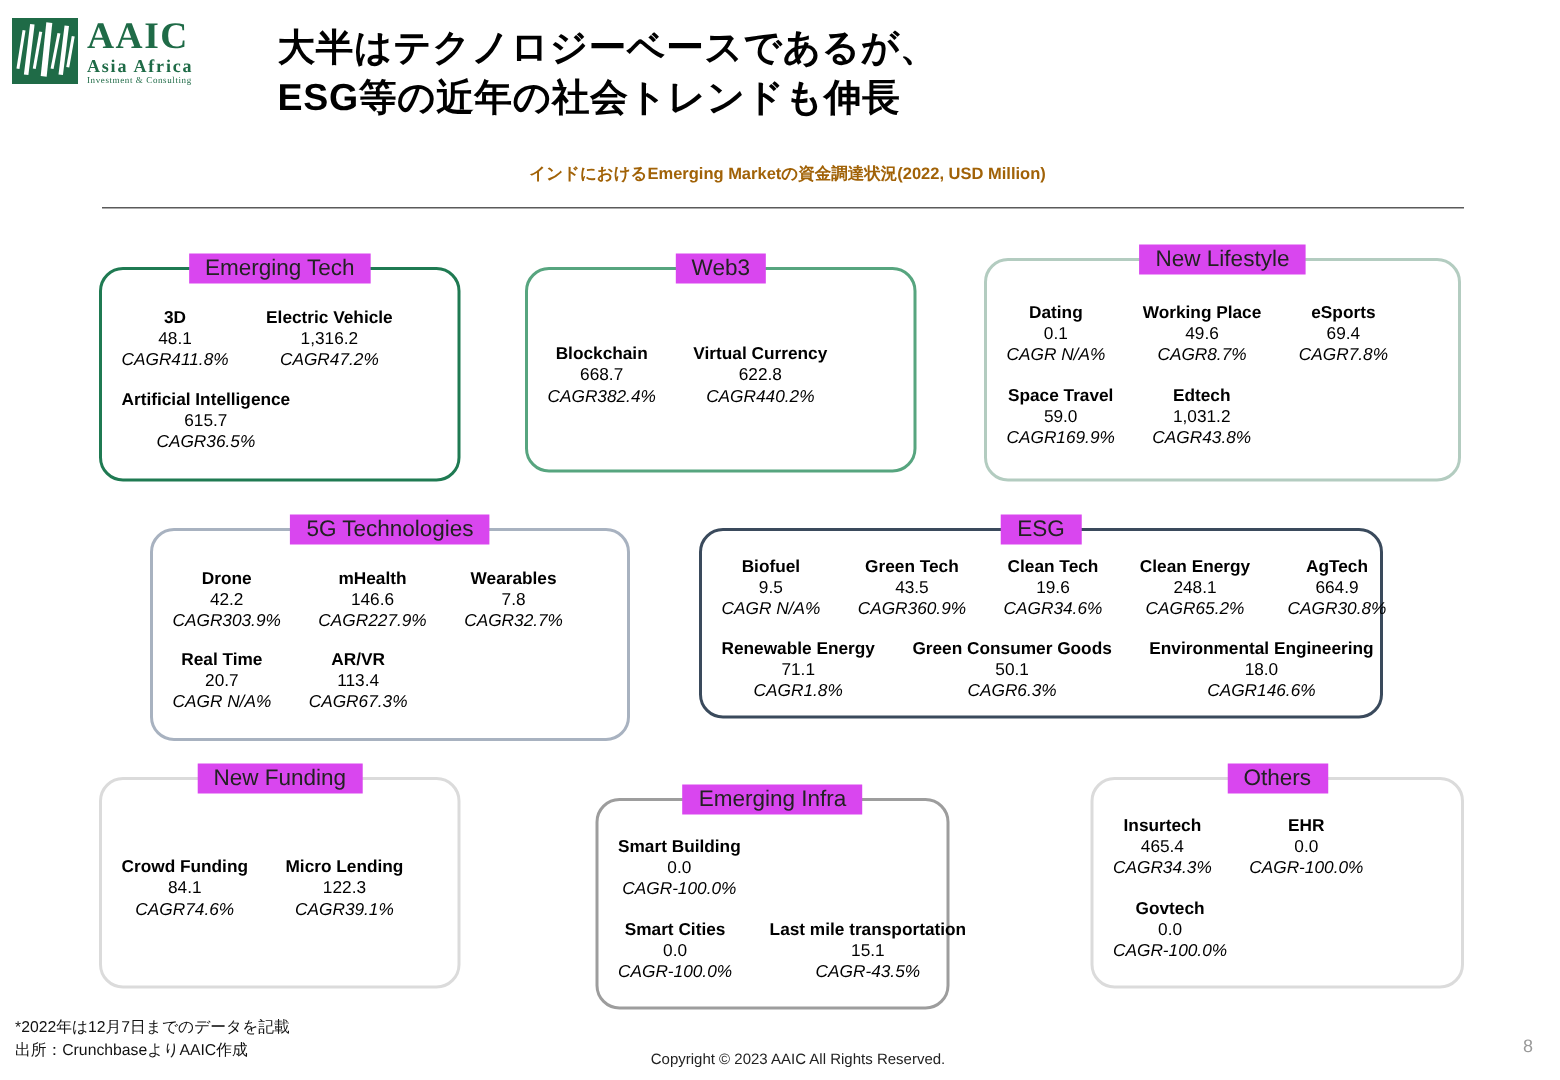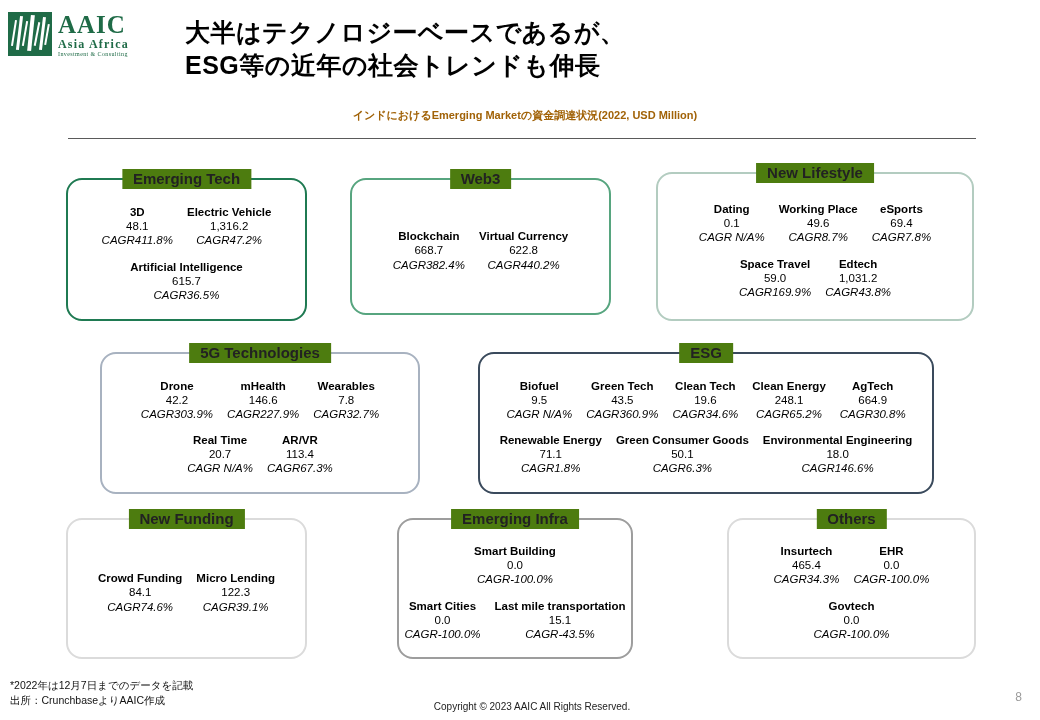--- a/index.html
+++ b/index.html
@@ -57,30 +57,30 @@
   
   .box{
     position:absolute;
     border:2.2px solid #999;
     border-radius:16px;
     box-sizing:border-box;
     background:#ffffff;
   }
   .box-title{
     position:absolute;top:-11px;left:50%;transform:translateX(-50%);
-    background:#4d7c0f;padding:0 11px;
-    font-size:15px;font-weight:700;color:#222222;white-space:nowrap;
+    background:#d946ef;padding:0 11px;
+    font-size:15px;font-weight:400;color:#222222;white-space:nowrap;
     line-height:20px;
   }
   .rows{
     position:absolute;left:0;right:0;top:0;bottom:0;
     display:flex;flex-direction:column;justify-content:center;
     padding:16px 6px 8px 6px;box-sizing:border-box;
   }
-  .row{display:flex;justify-content:center;align-items:flex-start;}
+  .row{display:flex;justify-content:flex-start;align-items:flex-start;gap:11px;}
   .row + .row{margin-top:12px;}
   .item{
     text-align:center;padding:0 7px;
     line-height:1.22;
   }
   .item .nm{font-size:11.5px;font-weight:bold;color:#000;white-space:nowrap;}
   .item .vl{font-size:11.5px;font-weight:400;color:#000;}
   .item .cg{font-size:11.5px;font-style:italic;font-weight:400;color:#000;white-space:nowrap;}
 
   
@@ -226,21 +226,21 @@
             <div class="cg">CAGR N/A%</div>
           </div>
           <div class="item">
             <div class="nm">AR/VR</div>
             <div class="vl">113.4</div>
             <div class="cg">CAGR67.3%</div>
           </div>
         </div>
       </div>
     </div>
-    <div class="box" style="left: 466px; top: 352px; width: 456px; height: 142px; border-color: rgb(58, 74, 92); margin-left: 12px;">
+    <div class="box" style="left: 466px; top: 352px; width: 456px; height: 127px; border-color: rgb(58, 74, 92);">
       <div class="box-title">ESG</div>
       <div class="rows">
         <div class="row">
           <div class="item">
             <div class="nm">Biofuel</div>
             <div class="vl">9.5</div>
             <div class="cg">CAGR N/A%</div>
           </div>
           <div class="item">
             <div class="nm">Green Tech</div>
@@ -292,21 +292,21 @@
             <div class="cg">CAGR74.6%</div>
           </div>
           <div class="item">
             <div class="nm">Micro Lending</div>
             <div class="vl">122.3</div>
             <div class="cg">CAGR39.1%</div>
           </div>
         </div>
       </div>
     </div>
-    <div class="box" style="left: 397px; top: 518px; width: 236px; height: 141px; border-color: rgb(157, 157, 157); padding-left: 38px;">
+    <div class="box" style="left: 397px; top: 532px; width: 236px; height: 141px; border-color: rgb(157, 157, 157); padding-left: 38px;">
       <div class="box-title">Emerging Infra</div>
       <div class="rows">
         <div class="row">
           <div class="item">
             <div class="nm">Smart Building</div>
             <div class="vl">0.0</div>
             <div class="cg">CAGR-100.0%</div>
           </div>
         </div>
         <div class="row">

